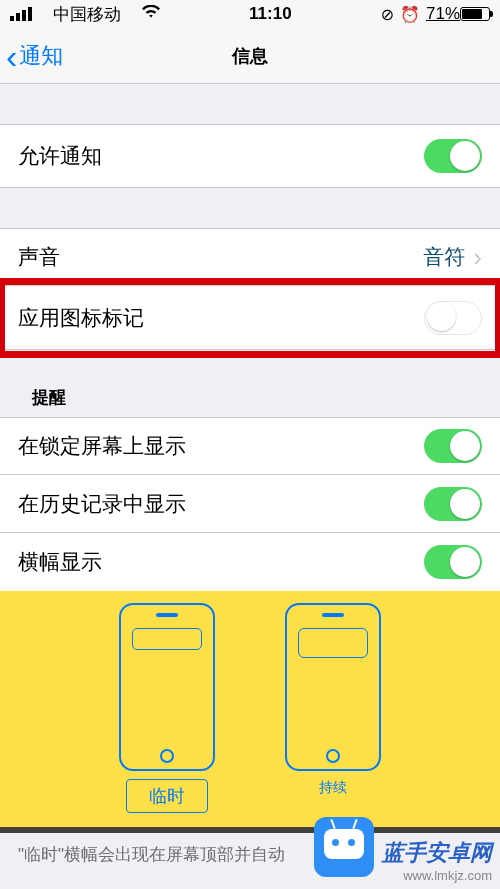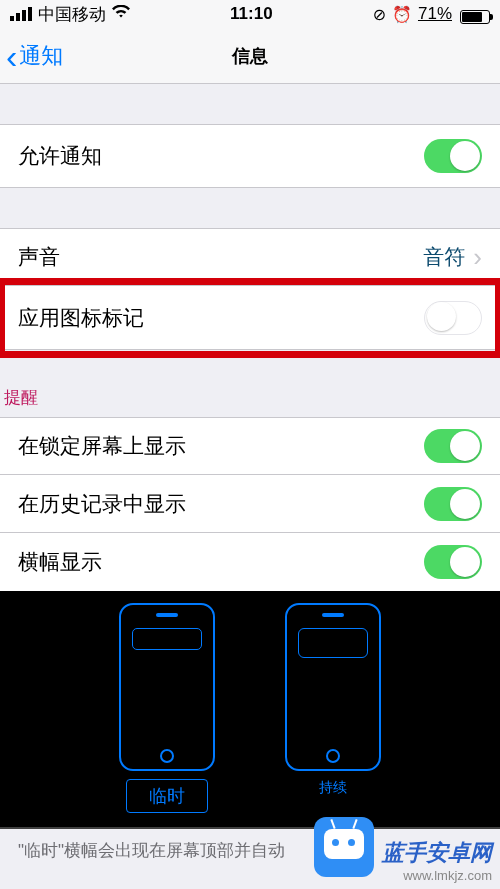--- a/index.html
+++ b/index.html
@@ -1,29 +1,29 @@
 <!DOCTYPE html>
 <html><head>
 <meta charset="utf-8">
 <style>
   * { box-sizing: border-box; margin: 0; padding: 0; }
   html, body { width: 500px; height: 889px; font-family: -apple-system, "Helvetica Neue", Arial, sans-serif; background: #efeff4; color: #000; overflow: hidden; }
   body { position: relative; }
 
   
   .statusbar { height: 28px; display: flex; align-items: center; justify-content: space-between; padding: 0 10px; background: #f7f7f8; font-size: 17px; font-weight: 500; }
-  .sb-left { display: flex; align-items: center; gap: 6px; }
+  .sb-left { display: flex; align-items: center; gap: 21px; }
   .sb-right { display: flex; align-items: center; gap: 6px; }
   .signal { display: flex; align-items: flex-end; gap: 2px; }
   .signal span { width: 4px; background: #000; display: inline-block; }
   .signal span:nth-child(1){height:5px;} .signal span:nth-child(2){height:8px;}
   .signal span:nth-child(3){height:11px;} .signal span:nth-child(4){height:14px;}
   .wifi { width:18px; height:14px; display:inline-block; }
   .rot-lock, .alarm { font-size:16px; }
-  .battery { display:flex; align-items:flex-end; gap:8px;text-decoration:underline; }
+  .battery { display:flex; align-items:center; gap:0;text-decoration:underline; }
   .batt { width:30px; height:14px; border:1.5px solid #000; border-radius:3px; position:relative; }
   .batt::after { content:""; position:absolute; right:-4px; top:3px; width:3px; height:6px; background:#000; border-radius:0 2px 2px 0; }
   .batt-fill { position:absolute; left:1px; top:1px; bottom:1px; width:71%; background:#000; border-radius:1px; }
 
   
   .navhdr { background:#f7f7f8; border-bottom:1px solid #c8c7cc; height:56px; display:flex; align-items:center; position:relative;}
   .back { position:absolute; left:6px; display:flex; align-items:center; gap:2px; color:#007aff; font-size:22px; }
   .back-chevron { font-size:34px; font-weight:300; line-height:1; }
   .navtitle { position:absolute; left:50%; transform:translateX(-50%); font-size:18px; font-weight:600; }
 
@@ -32,21 +32,21 @@
   .spacer-sm { height:40px; }
   .spacer-xs { height:28px; }
 
   .cell { background:#fff; border-top:1px solid #c8c7cc; border-bottom:1px solid #c8c7cc; min-height:58px; padding:0 18px; display:flex; align-items:center; justify-content:space-between; font-size:21px; }
   .cell + .cell { border-top:none; }
   .celltall { min-height:64px; }
   .cell .right { margin-left:auto; display:flex; align-items:center; gap:8px; }
   .chevron { color:#c7c7cc; font-size:26px; font-weight:300; }
   .value { color:#0c4a6e; }
 
-  .section-hdr { color:#be185d; font-size:17px; padding:8px 4px; }
+  .section-hdr { color:#000000; font-size:17px; padding:8px 32px;font-weight:bold; }
 
   
   .switch { width:58px; height:34px; border-radius:17px; position:relative; }
   .switch .knob { position:absolute; top:2px; width:30px; height:30px; border-radius:50%; background:#fff; box-shadow:0 1px 2px rgba(0,0,0,.25); }
   .switch.on { background:#4cd964; }
   .switch.on .knob { right:2px; }
   .switch.off { background:#fff; border:1.5px solid #e5e5ea; }
   .switch.off .knob { left:2px; top:0.5px; width:29px; height:29px; }
 
   
@@ -175,21 +175,21 @@
       </span>
   </div>
   <div class="cell" style="border-bottom:none;">
     <span>横幅显示</span>
     <span class="right">
         <span class="switch on">
           <span class="knob"></span>
         </span>
       </span>
   </div>
-  <div style="background:#000000; padding-bottom:14px; border-bottom:2px solid #404040;">
+  <div style="background:#fde047; padding-bottom:14px; border-bottom:6px solid #404040;">
     <div class="banner-row">
       <div class="banner-opt">
         <div class="phone">
           <div class="speaker"></div>
           <div class="screen">
               <div class="banner-temp"></div>
             </div>
           <div class="home"></div>
         </div>
         <div class="banner-label">临时</div>

